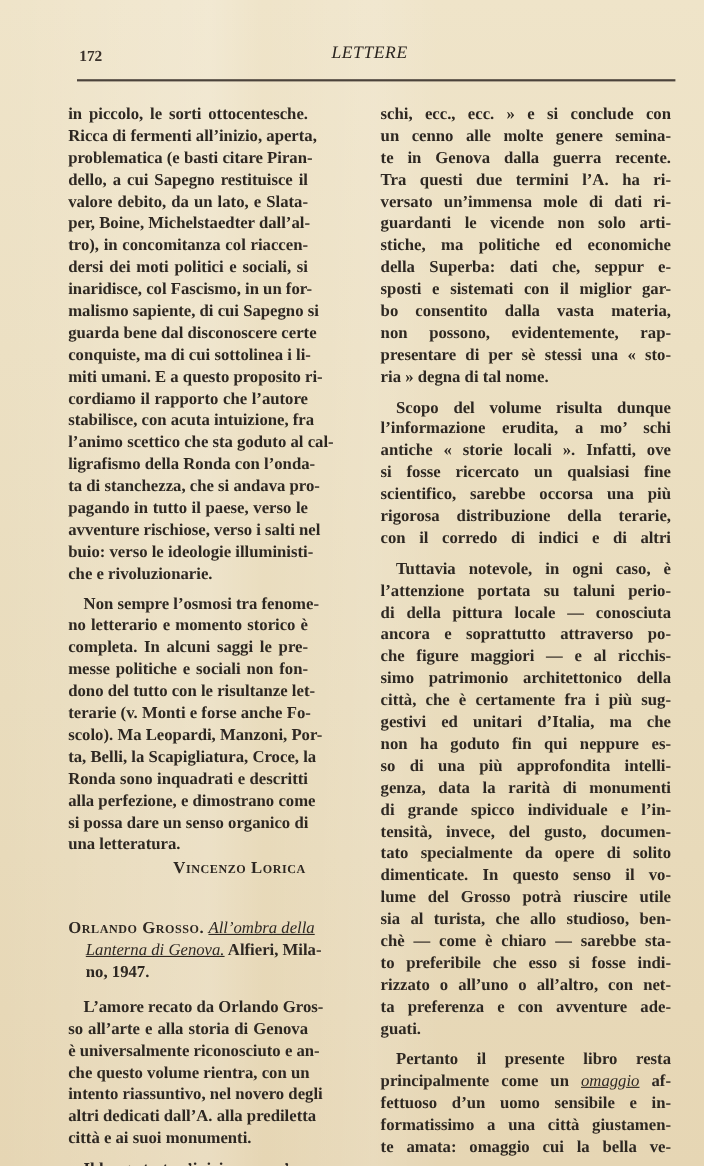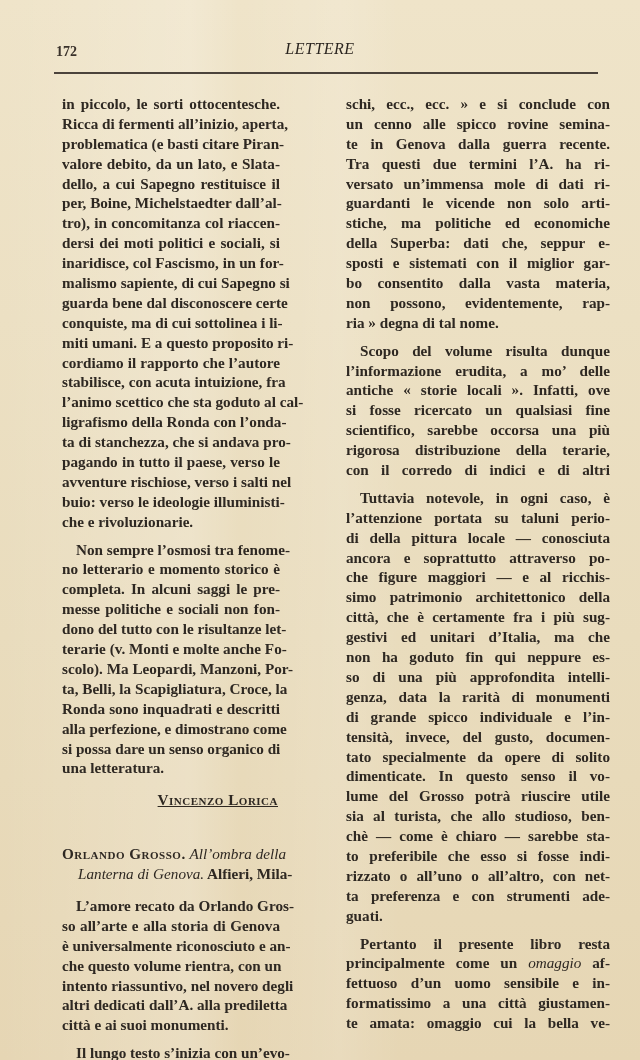--- a/index.html
+++ b/index.html
@@ -6,53 +6,53 @@
   body {
     width: 640px; height: 1060px; overflow: hidden;
     background: #ece0c4;
     background-image:
       linear-gradient(90deg, rgba(255,255,255,0) 0, rgba(255,255,255,0.18) 190px, rgba(255,255,255,0) 240px, rgba(255,255,255,0.12) 340px, rgba(255,255,255,0) 400px),
       linear-gradient(180deg, #efe4c9 0%, #e9dcbd 60%, #e6d6b4 100%);
     font-family: "DejaVu Serif", "Liberation Serif", serif;
     color: #2b2520;
     position: relative;
   }
-  .header { position: absolute; top: 0; left: 0; width: 512px; height: 90px; text-decoration: underline; }
+  .header { position: absolute; top: 0; left: 16px; width: 512px; height: 90px; text-decoration: underline; }
   .page-num { position: absolute; left: 56px; top: 44px; font-size: 14px; font-family: "Liberation Serif", serif; font-weight: bold; color: #3a322b; }
   .running-head { position: absolute; left: 0; width: 640px; top: 40px; text-align: center; font-family: "Liberation Serif", serif; font-style: italic; font-size: 16px; letter-spacing: 0.5px; color: #2b2520; }
   .rule { position: absolute; left: 54px; top: 72px; width: 544px; height: 2px; background: #4b433b; }
   .column { position: absolute; top: 94px; font-family: "Liberation Serif", serif; font-size: 15.2px; line-height: 19.9px; font-weight: bold; color: #2e2822; }
   .col-left { left: 62px; width: 218px; }
   .col-right { left: 346px; width: 264px; }
   .line { display: block; white-space: nowrap; text-align: justify; text-align-last: justify; height: 19.9px; }
   .line.last { text-align-last: left; }
   .line.indent { padding-left: 14px; }
   .gap { height: 8px; }
   .gap-lg { height: 34px; }
   .sign { display: block; text-align: right; font-variant: small-caps; letter-spacing: 0.5px; padding-right: 2px; }
   .sc { font-variant: small-caps; letter-spacing: 0.5px; }
-  .it { font-style: italic; font-weight: normal; }
+  .it { font-style: italic; font-weight: normal; text-decoration: underline; }
   .hang { padding-left: 16px; }
 </style>
 </head>
 <body>
 
 <div class="header">
   <span class="page-num">172</span>
   <span class="running-head">LETTERE</span>
   <div class="rule"></div>
 </div>
 
 <div class="column col-left">
   <div id="l-p1">
       <span class="line">in piccolo, le sorti ottocentesche.</span>
       <span class="line">Ricca di fermenti all’inizio, aperta,</span>
       <span class="line">problematica (e basti citare Piran-</span>
+      <span class="line">dello, a cui Sapegno restituisce il</span>
       <span class="line">valore debito, da un lato, e Slata-</span>
-      <span class="line">dello, a cui Sapegno restituisce il</span>
       <span class="line">per, Boine, Michelstaedter dall’al-</span>
       <span class="line">tro), in concomitanza col riaccen-</span>
       <span class="line">dersi dei moti politici e sociali, si</span>
       <span class="line">inaridisce, col Fascismo, in un for-</span>
       <span class="line">malismo sapiente, di cui Sapegno si</span>
       <span class="line">guarda bene dal disconoscere certe</span>
       <span class="line">conquiste, ma di cui sottolinea i li-</span>
       <span class="line">miti umani. E a questo proposito ri-</span>
       <span class="line">cordiamo il rapporto che l’autore</span>
       <span class="line">stabilisce, con acuta intuizione, fra</span>
@@ -64,75 +64,77 @@
       <span class="line">buio: verso le ideologie illuministi-</span>
       <span class="line last">che e rivoluzionarie.</span>
     </div>
   <div class="gap"></div>
   <div id="l-p2">
       <span class="line indent">Non sempre l’osmosi tra fenome-</span>
       <span class="line">no letterario e momento storico è</span>
       <span class="line">completa. In alcuni saggi le pre-</span>
       <span class="line">messe politiche e sociali non fon-</span>
       <span class="line">dono del tutto con le risultanze let-</span>
-      <span class="line">terarie (v. Monti e molte anche Fo-</span>
+      <span class="line">terarie (v. Monti e forse anche Fo-</span>
       <span class="line">scolo). Ma Leopardi, Manzoni, Por-</span>
       <span class="line">ta, Belli, la Scapigliatura, Croce, la</span>
       <span class="line">Ronda sono inquadrati e descritti</span>
       <span class="line">alla perfezione, e dimostrano come</span>
       <span class="line">si possa dare un senso organico di</span>
       <span class="line last">una letteratura.</span>
     </div>
-  <span class="sign" style="margin-top:12px;text-decoration:underline;">Vincenzo Lorica</span>
+  <span class="sign" style="margin-top:2px;">Vincenzo Lorica</span>
   <div class="gap-lg"></div>
   <div>
     <span class="line">
       <span class="sc">Orlando Grosso.</span>
       <span class="it">All’ombra della</span>
     </span>
     <span class="line hang">
       <span class="it">Lanterna di Genova.</span>
       <span>Alfieri, Mila-</span>
     </span>
+    <span class="line last hang">no, 1947.</span>
   </div>
   <div class="gap" style="height:12px"></div>
   <div id="l-p3">
       <span class="line indent">L’amore recato da Orlando Gros-</span>
       <span class="line">so all’arte e alla storia di Genova</span>
       <span class="line">è universalmente riconosciuto e an-</span>
       <span class="line">che questo volume rientra, con un</span>
       <span class="line">intento riassuntivo, nel novero degli</span>
       <span class="line">altri dedicati dall’A. alla prediletta</span>
       <span class="line last">città e ai suoi monumenti.</span>
     </div>
   <div class="gap"></div>
   <div id="l-p4">
       <span class="line indent">Il lungo testo s’inizia con un’evo-</span>
     </div>
 </div>
 
 <div class="column col-right">
   <div id="r-p1">
       <span class="line">schi, ecc., ecc. » e si conclude con</span>
-      <span class="line">un cenno alle spicco rovine semina-</span>
+      <span class="line">un cenno alle molte genere semina-</span>
       <span class="line">te in Genova dalla guerra recente.</span>
       <span class="line">Tra questi due termini l’A. ha ri-</span>
       <span class="line">versato un’immensa mole di dati ri-</span>
       <span class="line">guardanti le vicende non solo arti-</span>
       <span class="line">stiche, ma politiche ed economiche</span>
       <span class="line">della Superba: dati che, seppur e-</span>
       <span class="line">sposti e sistemati con il miglior gar-</span>
       <span class="line">bo consentito dalla vasta materia,</span>
       <span class="line">non possono, evidentemente, rap-</span>
+      <span class="line">presentare di per sè stessi una « sto-</span>
       <span class="line last">ria » degna di tal nome.</span>
     </div>
   <div class="gap"></div>
   <div id="r-p2">
       <span class="line indent">Scopo del volume risulta dunque</span>
-      <span class="line">l’informazione erudita, a mo’ delle</span>
+      <span class="line">l’informazione erudita, a mo’ schi</span>
       <span class="line">antiche « storie locali ». Infatti, ove</span>
       <span class="line">si fosse ricercato un qualsiasi fine</span>
       <span class="line">scientifico, sarebbe occorsa una più</span>
       <span class="line">rigorosa distribuzione della terarie,</span>
       <span class="line">con il corredo di indici e di altri</span>
     </div>
   <div class="gap"></div>
   <div id="r-p3">
       <span class="line indent">Tuttavia notevole, in ogni caso, è</span>
       <span class="line">l’attenzione portata su taluni perio-</span>
@@ -147,21 +149,21 @@
       <span class="line">genza, data la rarità di monumenti</span>
       <span class="line">di grande spicco individuale e l’in-</span>
       <span class="line">tensità, invece, del gusto, documen-</span>
       <span class="line">tato specialmente da opere di solito</span>
       <span class="line">dimenticate. In questo senso il vo-</span>
       <span class="line">lume del Grosso potrà riuscire utile</span>
       <span class="line">sia al turista, che allo studioso, ben-</span>
       <span class="line">chè — come è chiaro — sarebbe sta-</span>
       <span class="line">to preferibile che esso si fosse indi-</span>
       <span class="line">rizzato o all’uno o all’altro, con net-</span>
-      <span class="line">ta preferenza e con strumenti ade-</span>
+      <span class="line">ta preferenza e con avventure ade-</span>
       <span class="line last">guati.</span>
     </div>
   <div class="gap"></div>
   <div>
     <span class="line indent">Pertanto il presente libro resta</span>
     <span class="line">
       <span>principalmente come un </span><span class="it">omaggio</span><span> af-</span>
     </span>
     <span class="line">fettuoso d’un uomo sensibile e in-</span>
     <span class="line">formatissimo a una città giustamen-</span>

